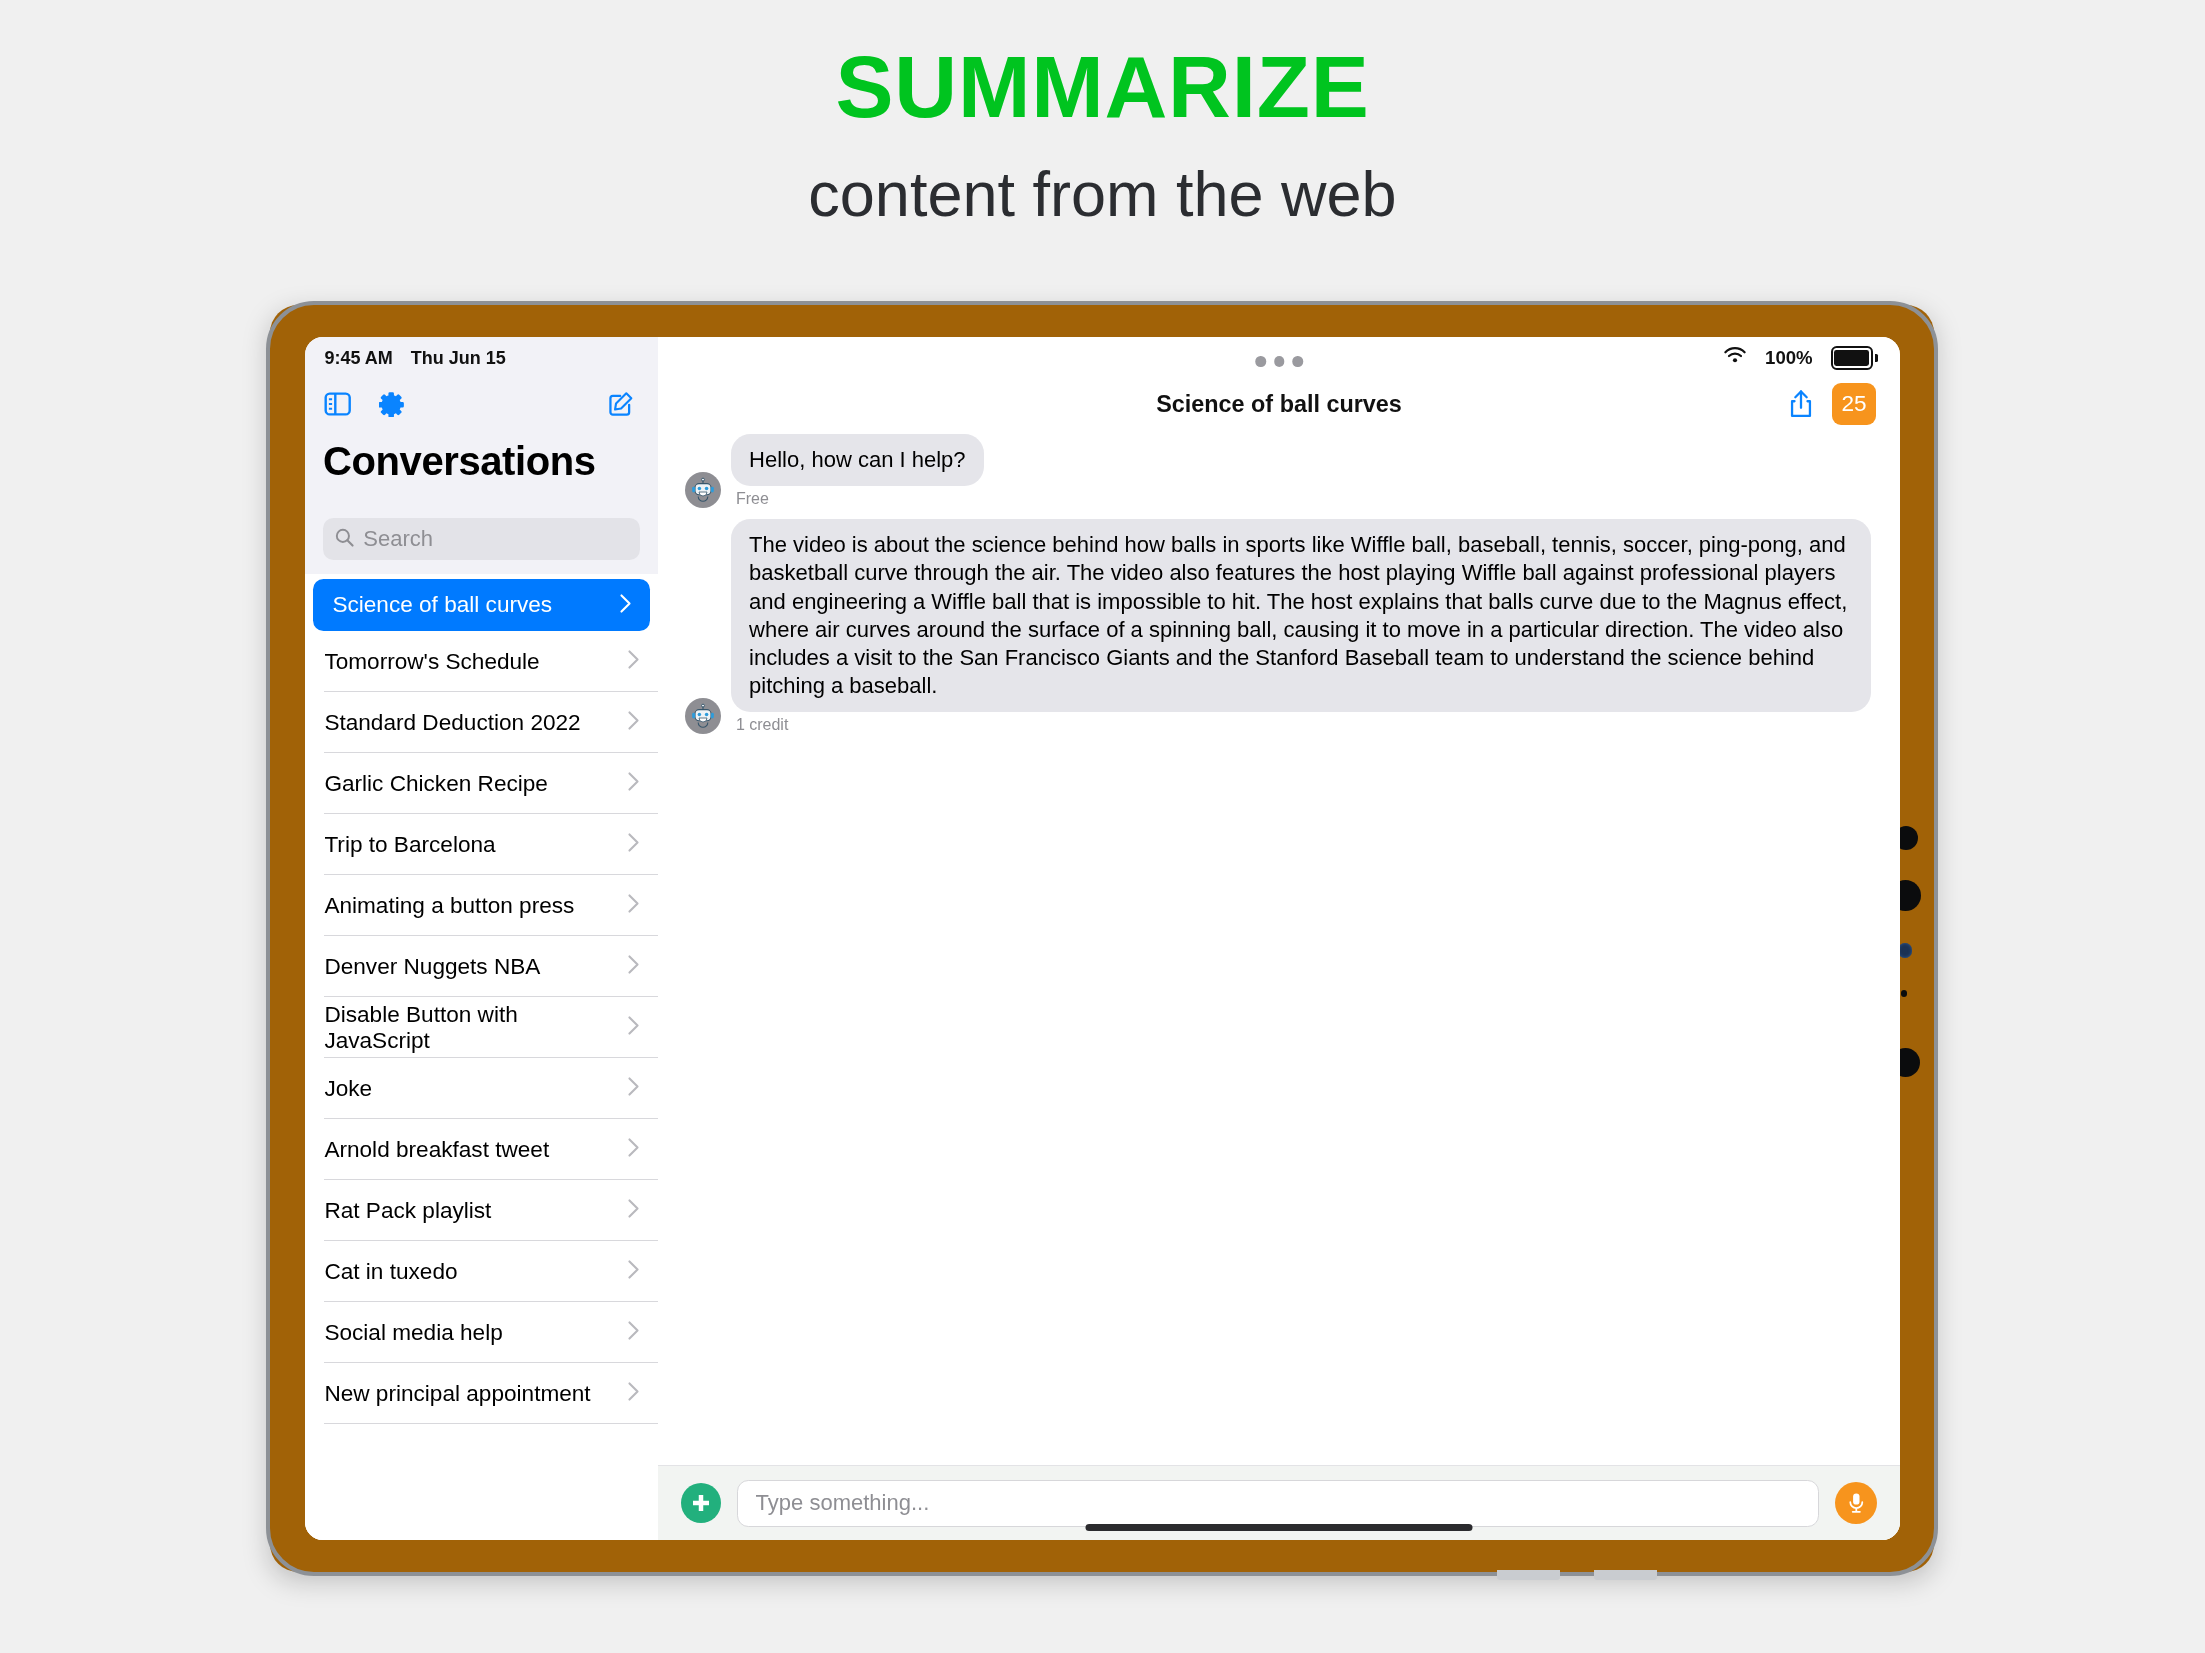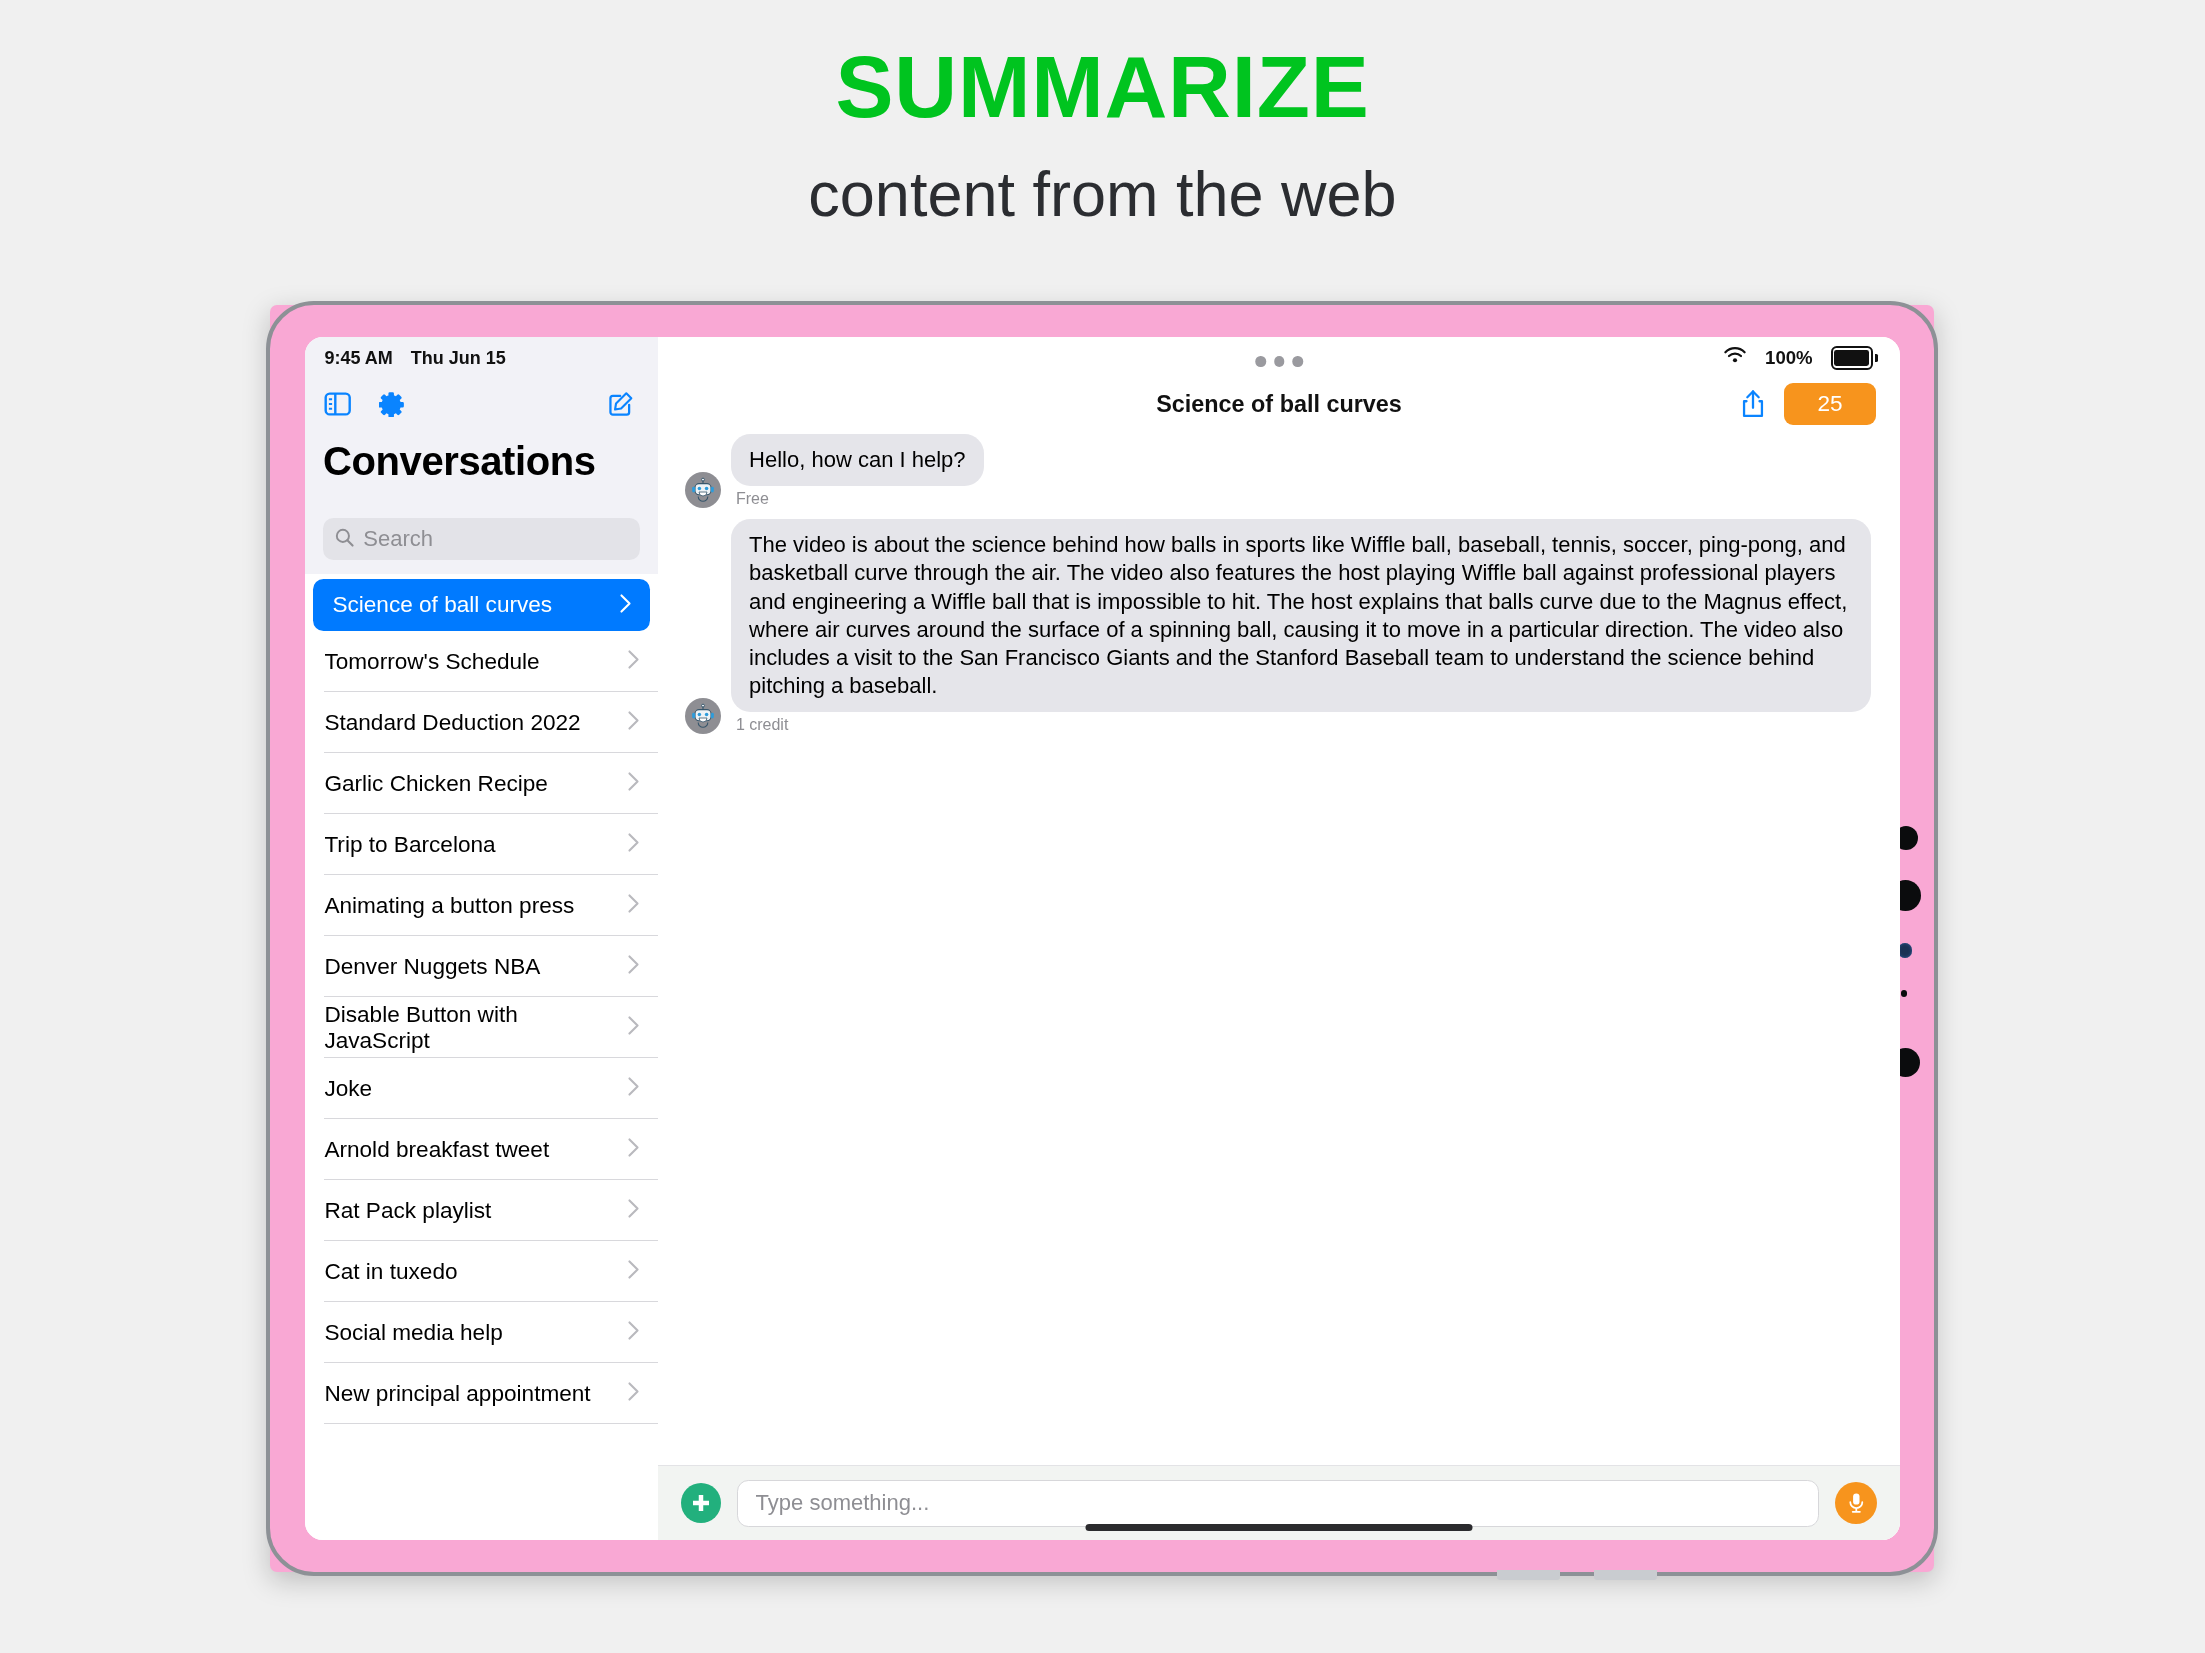--- a/index.html
+++ b/index.html
@@ -24,22 +24,22 @@
     text-align: center;
     font-size: 63px; font-weight: 400;
     color: #2b2d31;
     line-height: 1.15;
   }
 
   
   .device {
     position: absolute; left: 270px; top: 305px;
     width: 1664px; height: 1267px;
-    background: #f9a8d4;
-    border-radius: 7px;
+    background: #a16207;
+    border-radius: 28px;
     box-shadow: 0 8px 27.4px rgba(0,0,0,.22);
   }
   .device-outline {
     position: absolute; inset: -4px;
     border-radius: 48px;
     border: 4px solid #8d9196;
     box-sizing: border-box;
     pointer-events: none;
   }
   .cam-dot { position:absolute; background:#0b0c0d; border-radius:50%; }
@@ -134,21 +134,21 @@
   }
   .chat-title {
     position: absolute; left: 0; right: 0; text-align: center;
     font-size: 23.4px; font-weight: 600; color: #111;
     pointer-events: none;
   }
   .hdr-right { margin-left: auto; display: flex; align-items: center; gap: 18px; z-index: 2; }
   .credit-badge {
     background: #f7941d; color: #fff; font-size: 22.6px; font-weight: 500;
     border-radius: 9px; min-width: 44px; height: 42px;
-    display: flex; align-items: center; justify-content: center; padding: 0 24px;
+    display: flex; align-items: center; justify-content: center; padding: 0 0;
   }
 
   .thread { flex: 1; padding: 4.8px 29px 0 27.4px; overflow: hidden; }
 
   .msg-row { display: flex; align-items: flex-end; margin-bottom: 11.3px; }
   .msg-row.out { justify-content: flex-end; }
   .avatar {
     width: 36px; height: 36px; border-radius: 50%;
     background: #8e8e93; flex: 0 0 36px; margin-right: 9.7px;
     display: flex; align-items: center; justify-content: center;

